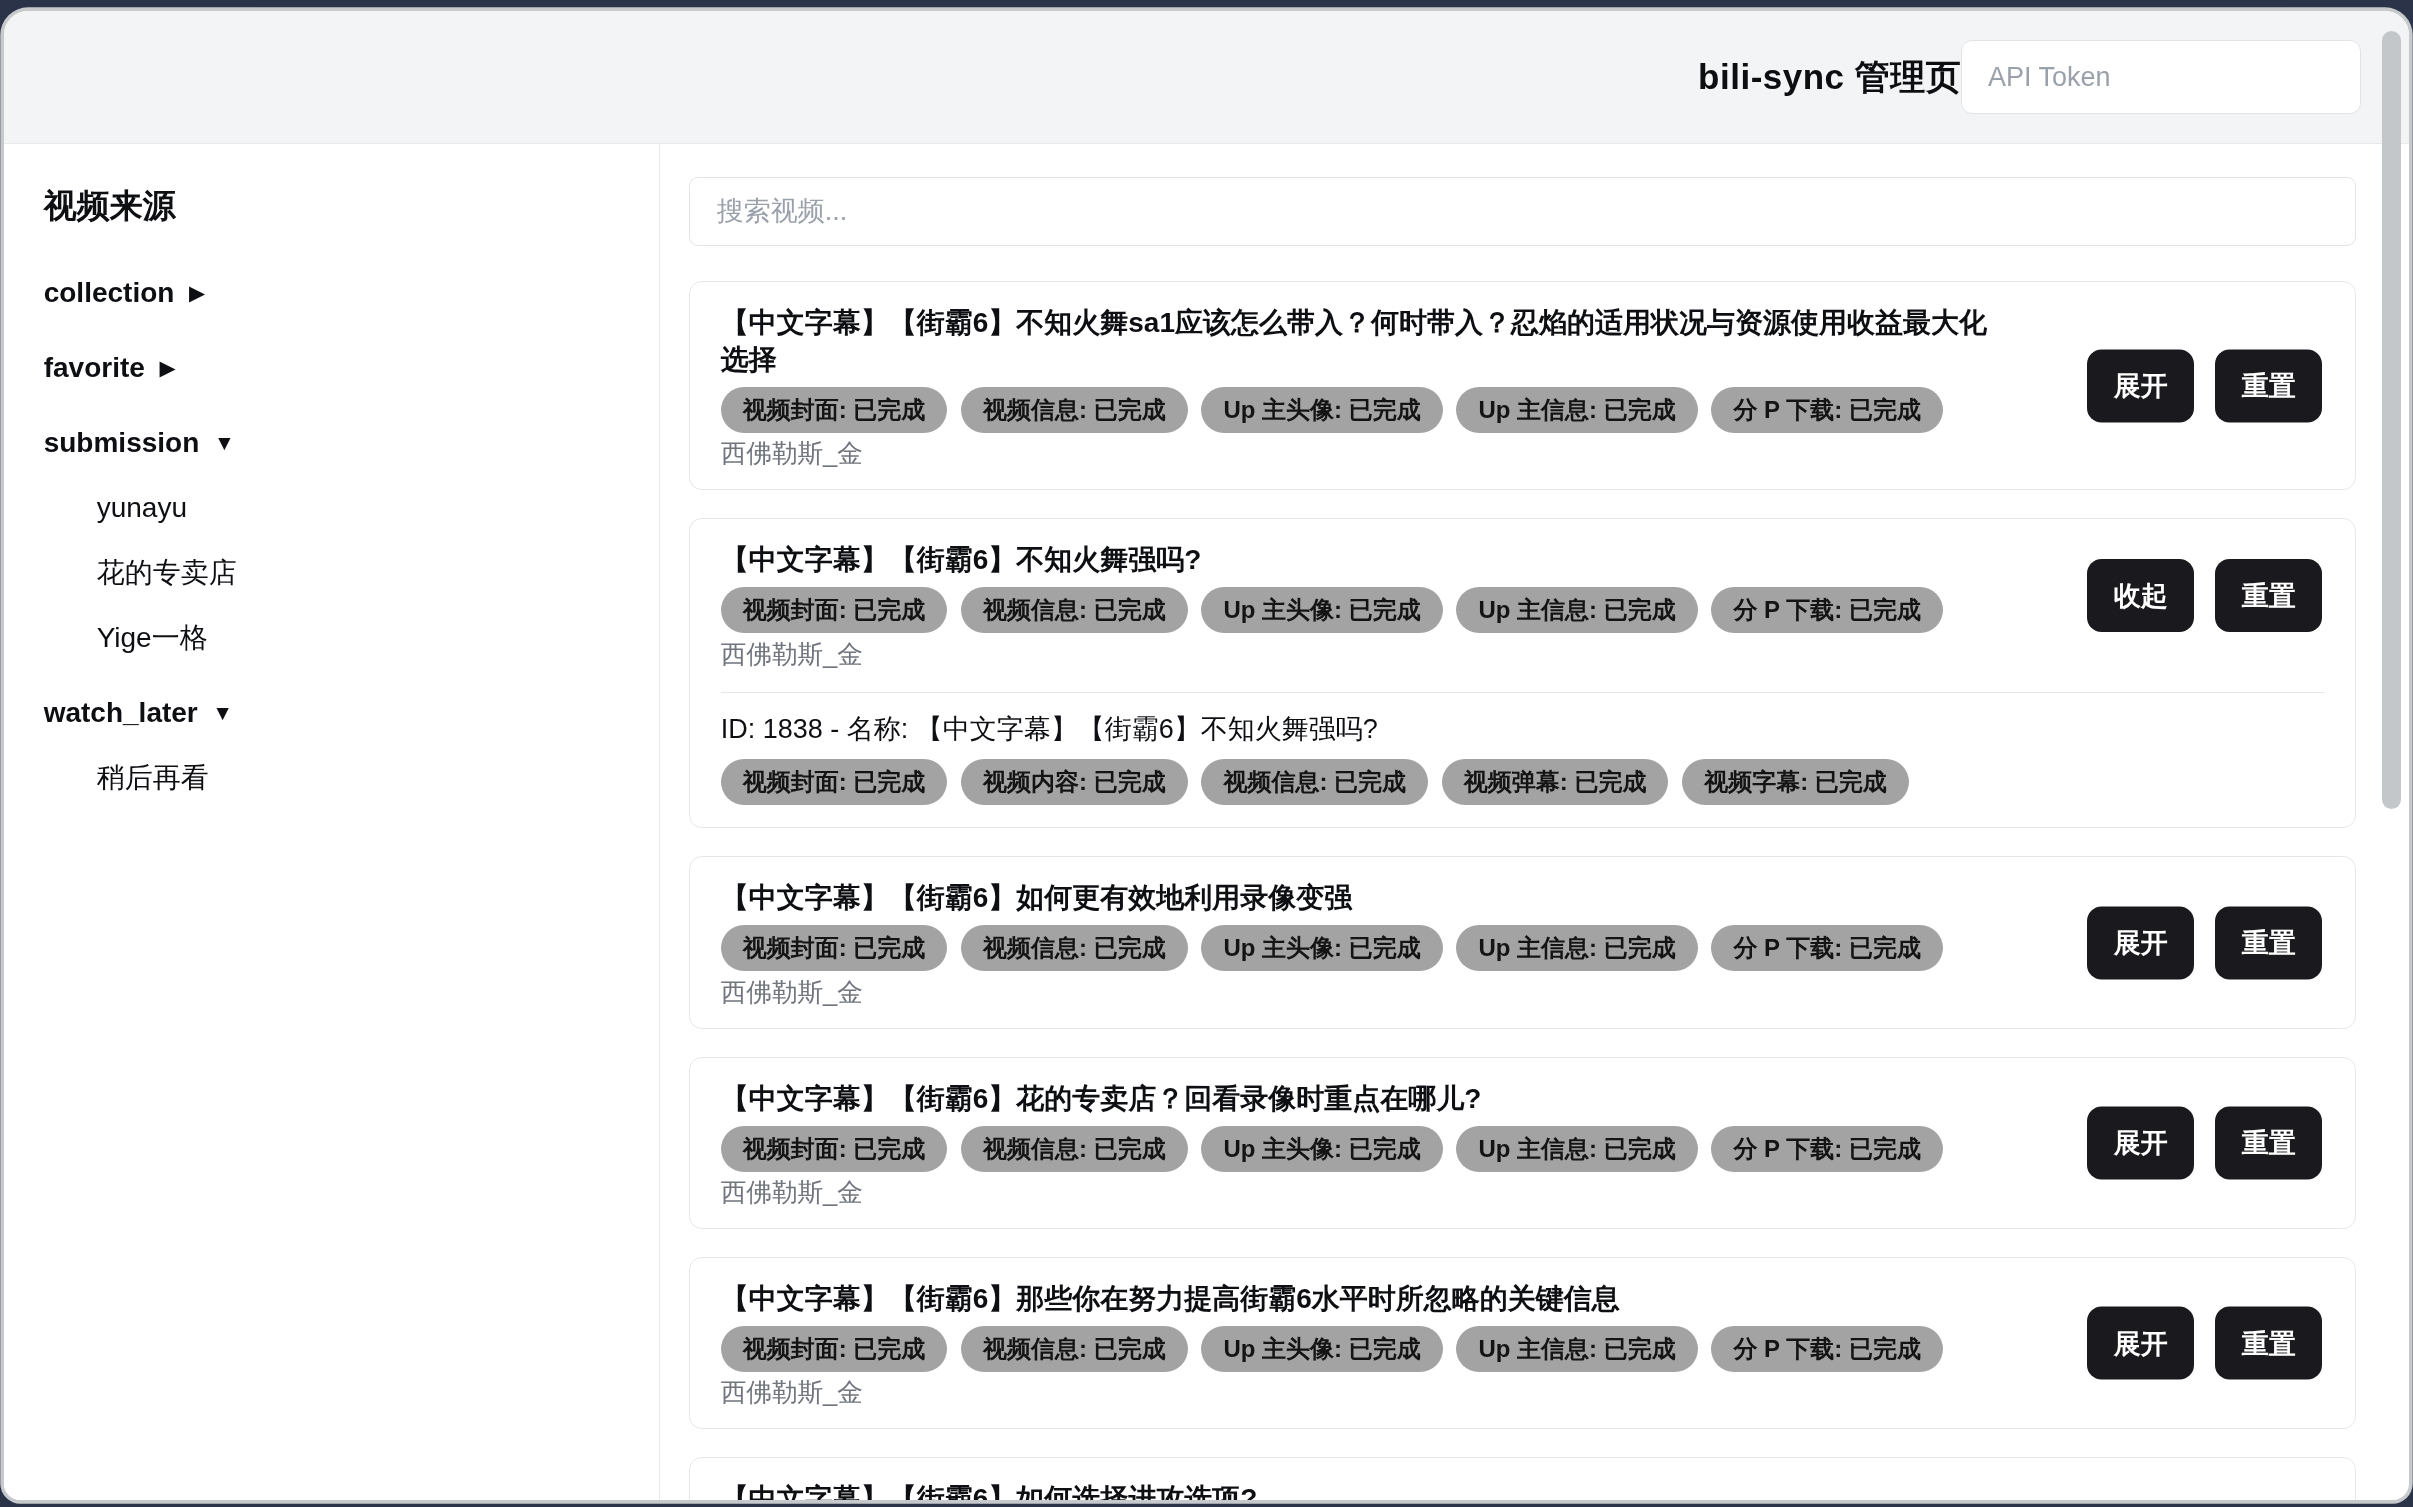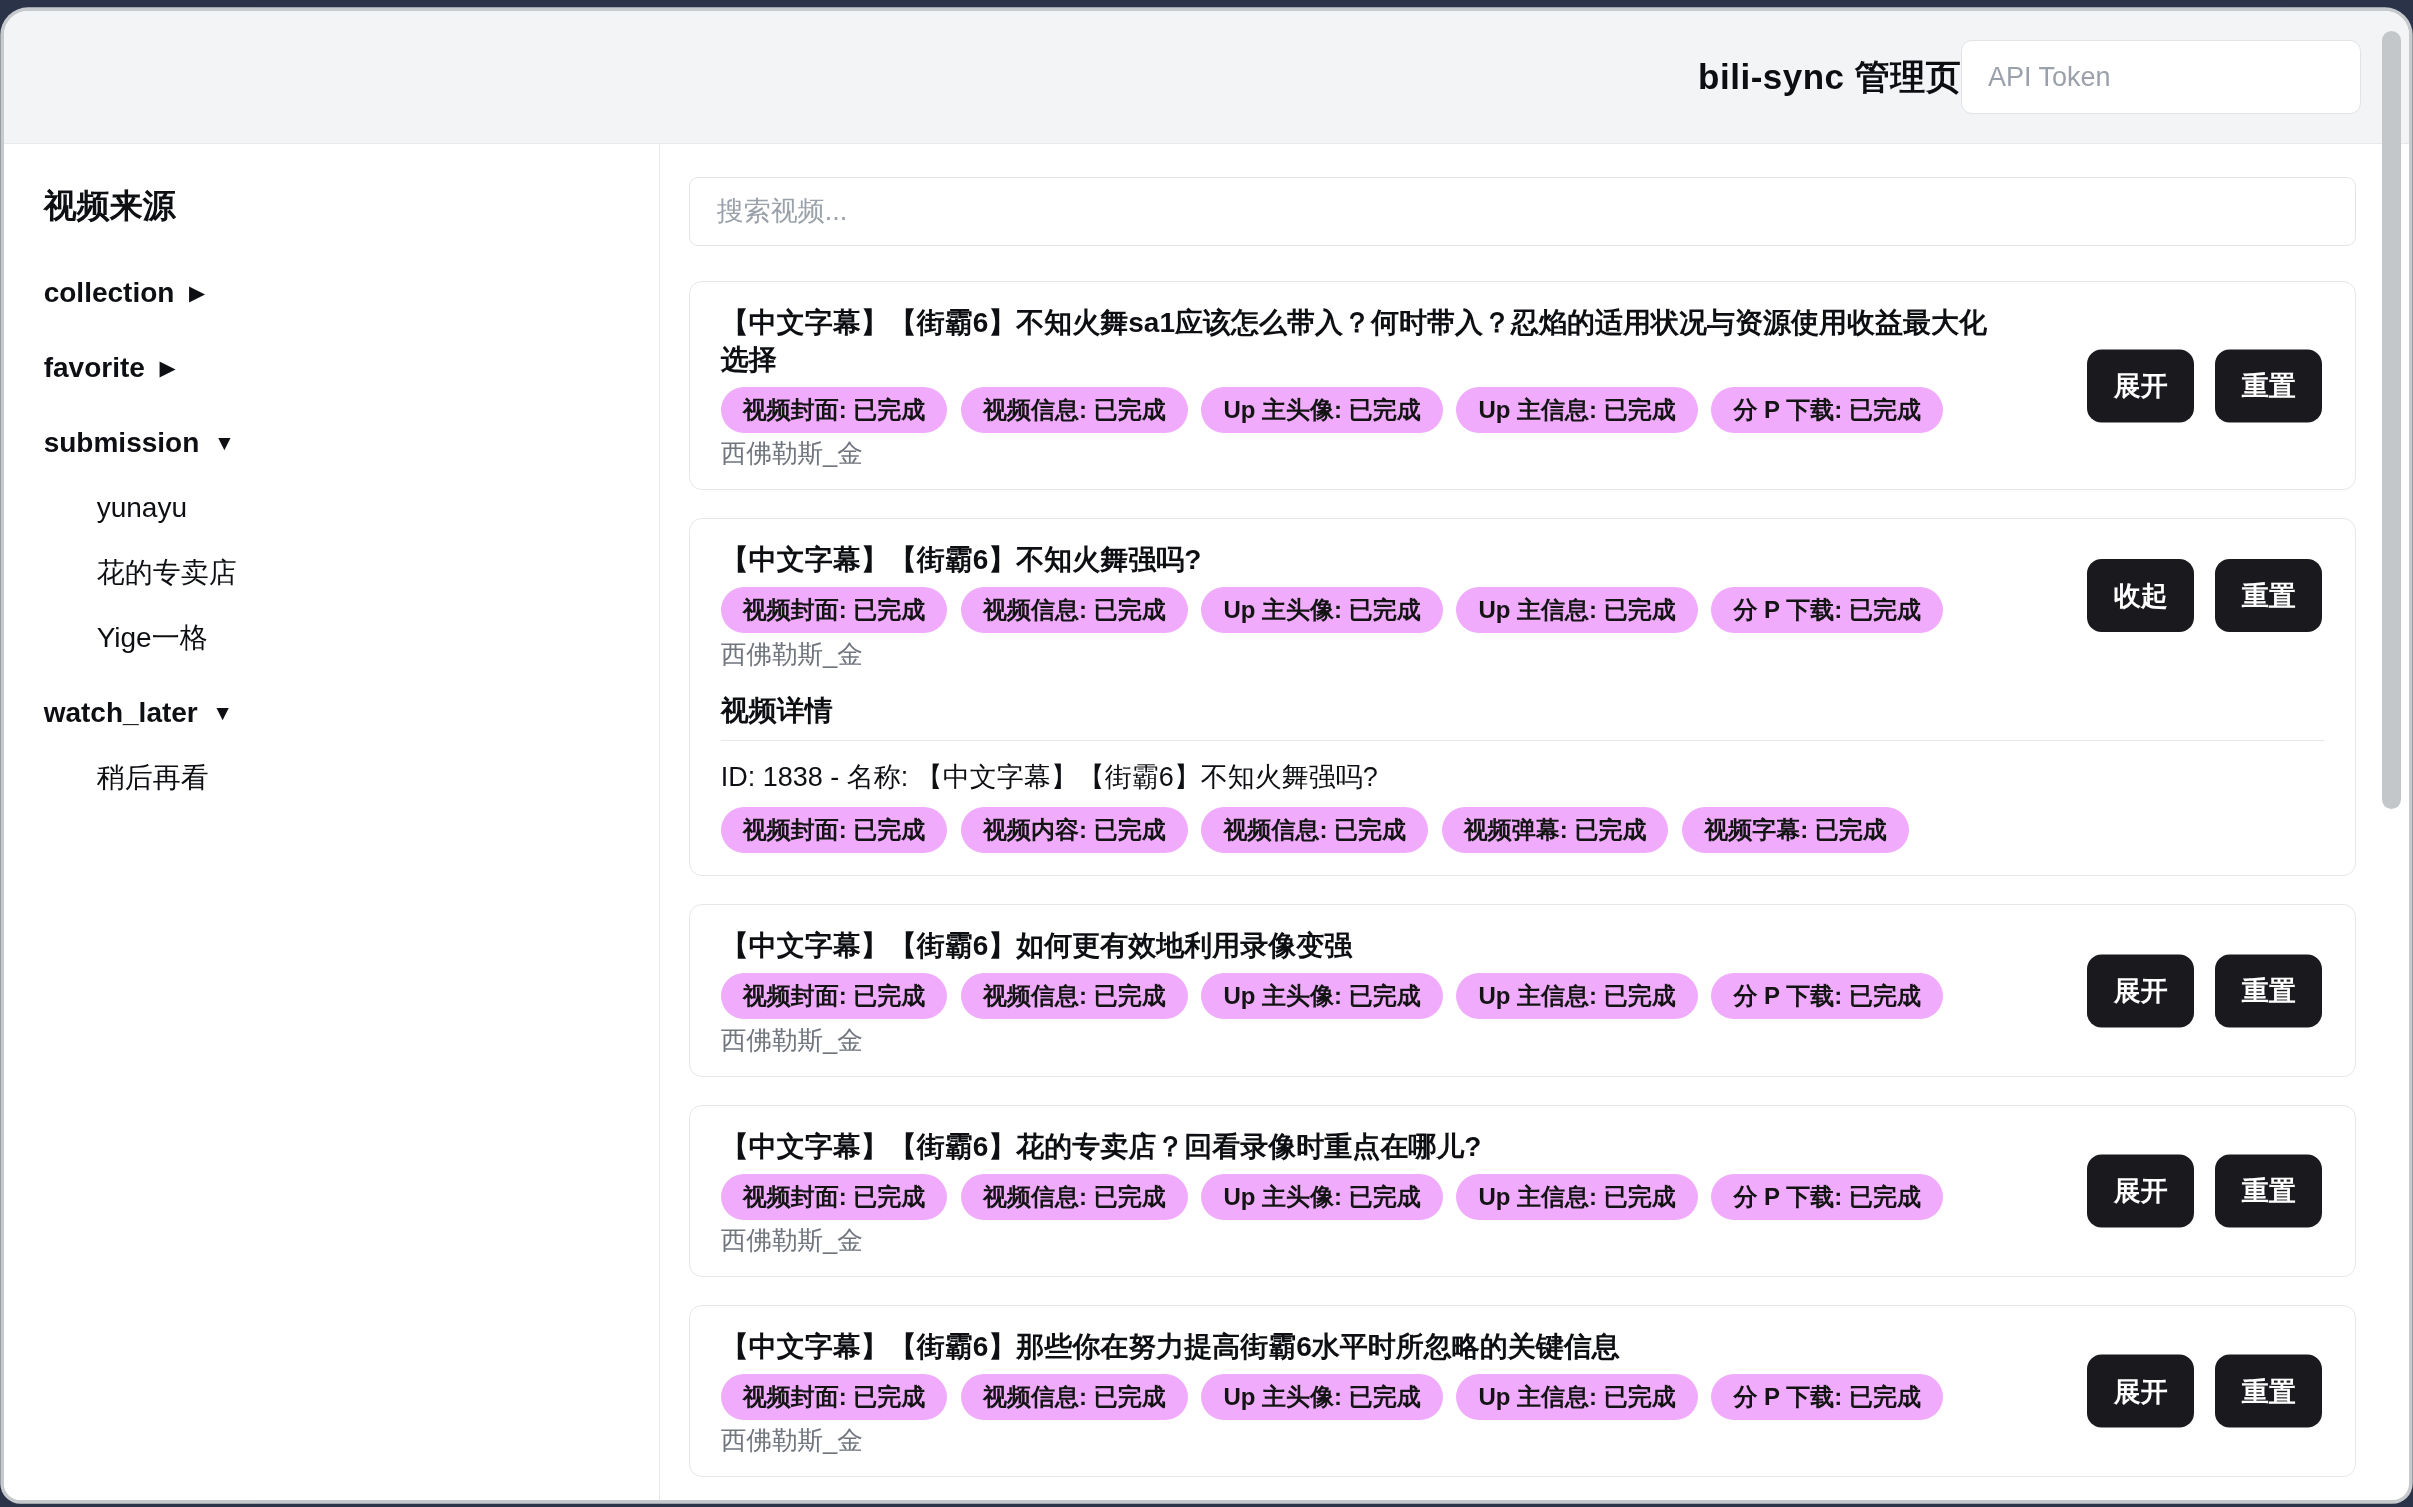--- a/index.html
+++ b/index.html
@@ -57,21 +57,21 @@
     font-size:27px;color:#333;outline:none;margin-bottom:35px;font-family:inherit;
   }
   .card{
     border:1.8px solid #e6e7e9;border-radius:12.8px;background:#fff;
     padding:22px 31px 22px 31px;margin-bottom:28px;position:relative;
     box-sizing:border-box;
   }
   .card-title{font-size:28px;font-weight:700;line-height:37px;padding-right:311px;}
   .badge-row{display:flex;gap:13.7px;margin-top:9px;flex-wrap:wrap;}
   .badge{
-    background:#f0abfc;color:#141414;font-size:24px;font-weight:700;
+    background:#a3a3a3;color:#141414;font-size:24px;font-weight:700;
     line-height:46px;height:46px;padding:0 22px;border-radius:24px;white-space:nowrap;
   }
   .card-author{font-size:25.6px;color:#71757d;margin-top:7.3px;line-height:27px;}
   .card-actions{
     position:absolute;right:33px;top:50%;transform:translateY(-50%);
     display:flex;gap:21px;
   }
   .card.expanded .card-actions{top:40px;transform:none;}
   .btn{
     background:#1a1a1e;color:#ffffff;border:none;border-radius:14.6px;
@@ -159,21 +159,20 @@
     <div class="card-title">【中文字幕】【街霸6】不知火舞强吗?</div>
     <div class="badge-row">
               <span class="badge">视频封面: 已完成</span>
               <span class="badge">视频信息: 已完成</span>
               <span class="badge">Up 主头像: 已完成</span>
               <span class="badge">Up 主信息: 已完成</span>
               <span class="badge">分 P 下载: 已完成</span>
             </div>
     <div class="card-author">西佛勒斯_金</div>
     <div class="detail">
-      <div class="detail-heading">视频详情</div>
       <div class="detail-divider"></div>
       <div class="detail-line">ID: 1838 - 名称: 【中文字幕】【街霸6】不知火舞强吗?</div>
       <div class="badge-row">
                 <span class="badge">视频封面: 已完成</span>
                 <span class="badge">视频内容: 已完成</span>
                 <span class="badge">视频信息: 已完成</span>
                 <span class="badge">视频弹幕: 已完成</span>
                 <span class="badge">视频字幕: 已完成</span>
               </div>
     </div>

